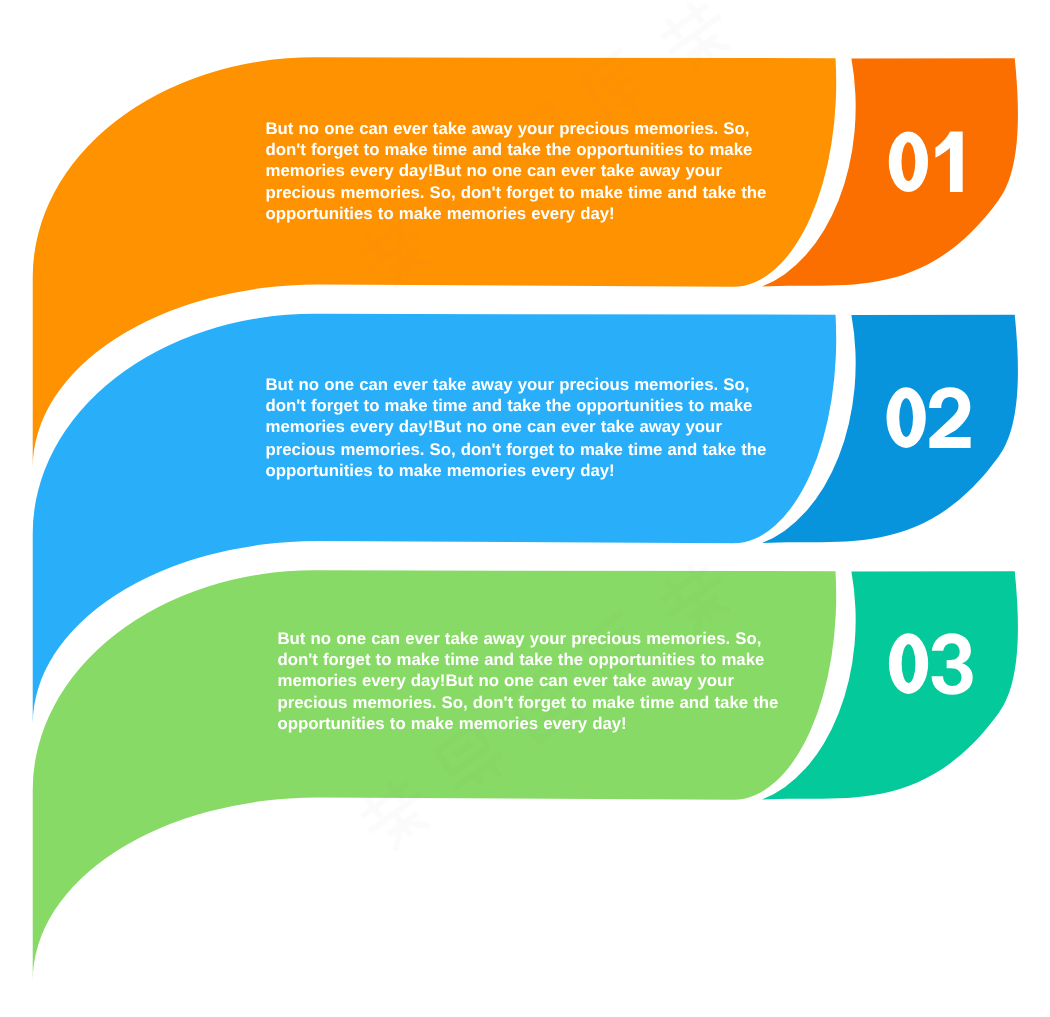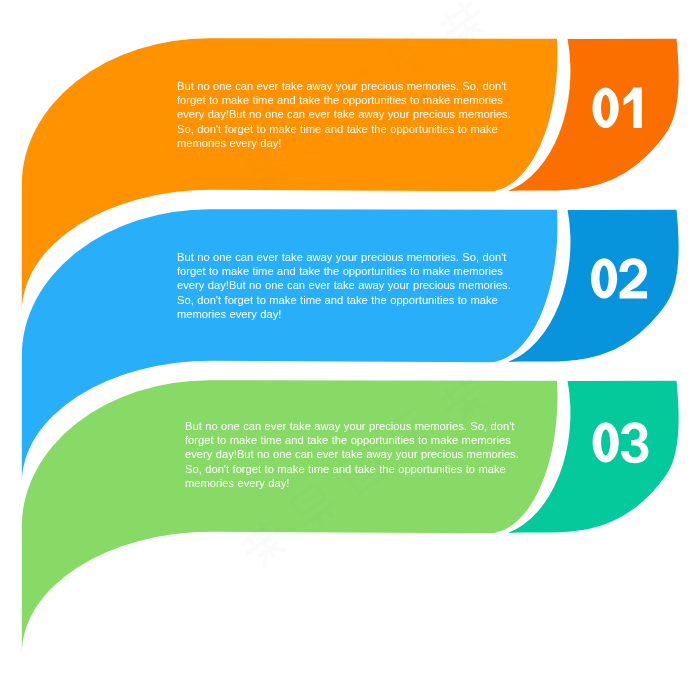--- a/index.html
+++ b/index.html
@@ -22,20 +22,21 @@
     left: 0;
     top: 0;
   }
   .body-text {
     position: absolute;
     width: 336px;
     font-size: 11.2px;
     line-height: 14.2px;
     color: #ffffff;
     word-spacing: 0.3px;
+    font-weight: bold;
   }
 </style>
 </head>
 <body>
 
 <div id="stage">
   <svg id="art" width="700" height="678" viewBox="0 0 700 678">
     <g transform="translate(0,0)">
       <path class="band-body" d="M 21.82 184.45 A 187.82 146.23 0 0 1 209.64 38.22 L 557.0 38.8 A 68.65 136.33 0 0 1 488.85 191.2 L 211.75 189.71 A 189.92 122.02 0 0 0 21.82 311.73 Z" fill="#FF9200"></path>
       <path class="band-cap" d="M 567.6 39 L 676.5 38.8 C 680.7 80.6 679.4 114.8 665.8 133.4 C 614.7 203.9 557.5 187.5 507.7 191.1 A 83.2 123.8 0 0 0 567.6 39 Z" fill="#FB6E00"></path>

